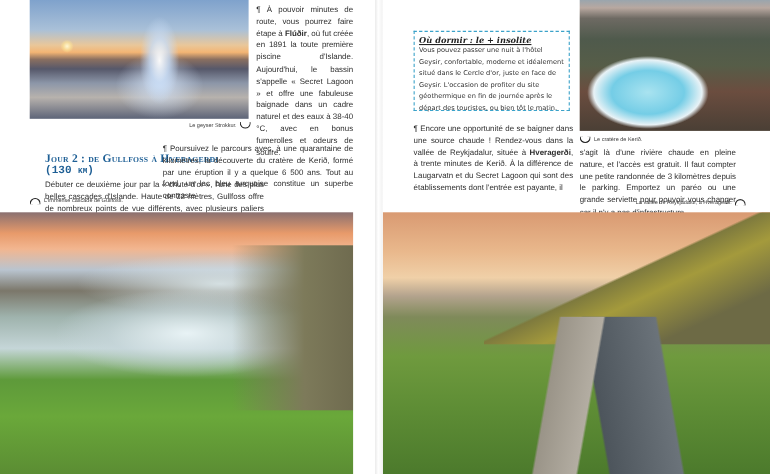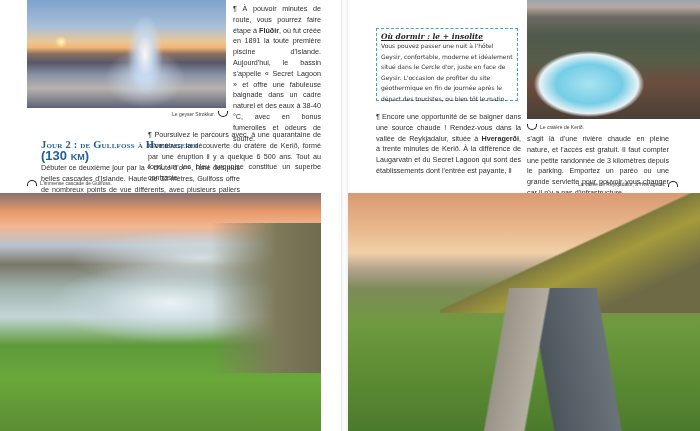--- a/index.html
+++ b/index.html
@@ -53,21 +53,21 @@
         linear-gradient(80deg, rgba(0,0,0,0) 40%, #4d555c 41%, #6b737a 70%, rgba(0,0,0,0) 71%);
     }
 
     .caption { position: absolute; font-size: 5px; line-height: 6px; color: #3a3a3a; white-space: nowrap; display: flex; align-items: center; gap: 3px; }
     .curve { display: inline-block; width: 10px; height: 6px; border: 1.2px solid #222; border-radius: 10px 10px 0 0; border-bottom: none; }
     .curve.down { border-radius: 0 0 10px 10px; border-top: none; border-bottom: 1.2px solid #222; }
 
     .col { position: absolute; font-size: 7.2px; line-height: 10.8px; color: #2e2e2e; text-align: justify; }
     .col p { margin: 0; }
     .heading { color: #1e5f95; font-family: "Liberation Serif", serif; font-weight: bold; font-variant: small-caps; font-size: 10.5px; line-height: 10.5px; letter-spacing: 0.2px; }
-    .heading-sub { color: #1e5f95; font-family: Liberation Sans, sans-serif; font-weight: bold; font-variant: small-caps; font-size: 13px; line-height: 10.5px; margin-bottom: 2px; }
+    .heading-sub { color: #1e5f95; font-family: Liberation Mono, monospace; font-weight: bold; font-variant: small-caps; font-size: 10px; line-height: 10.5px; margin-bottom: 2px; }
 
     .tip-box { position: absolute; left: 28px; top: 28px; width: 142px; height: 73px; border: 1px dashed #3ba2c9; padding: 3px 4px; background: #ffffff; }
     .tip-title { font-family: "DejaVu Serif", serif; font-style: italic; font-weight: bold; font-size: 7.5px; line-height: 9px; color: #222; text-decoration: underline; }
     .tip-text { font-family: "DejaVu Sans", sans-serif; font-size: 6px; line-height: 10.6px; color: #333; }
     b { font-weight: bold; }
   </style>
 </head>
 <body>
 
 <div class="page page-left">

